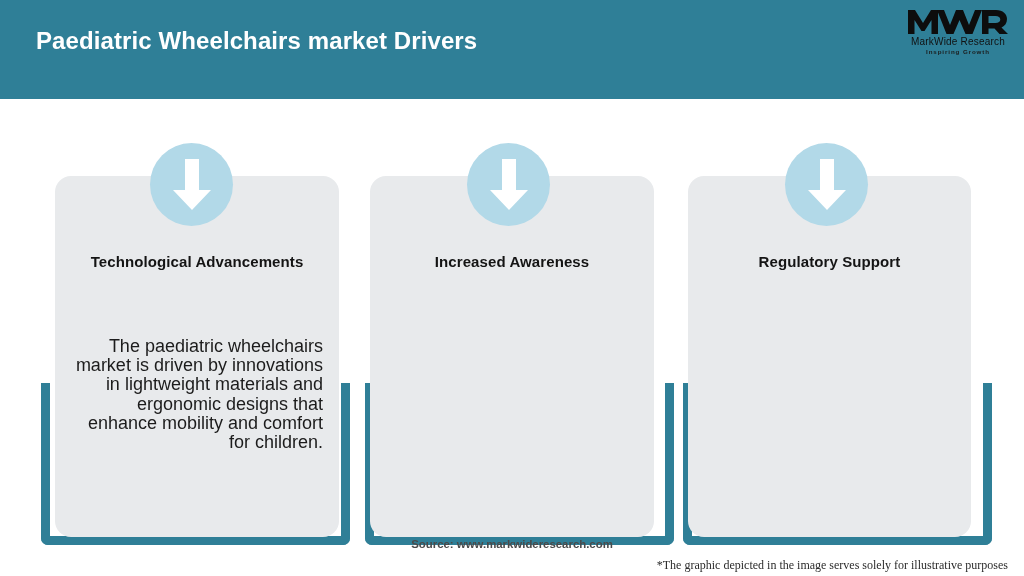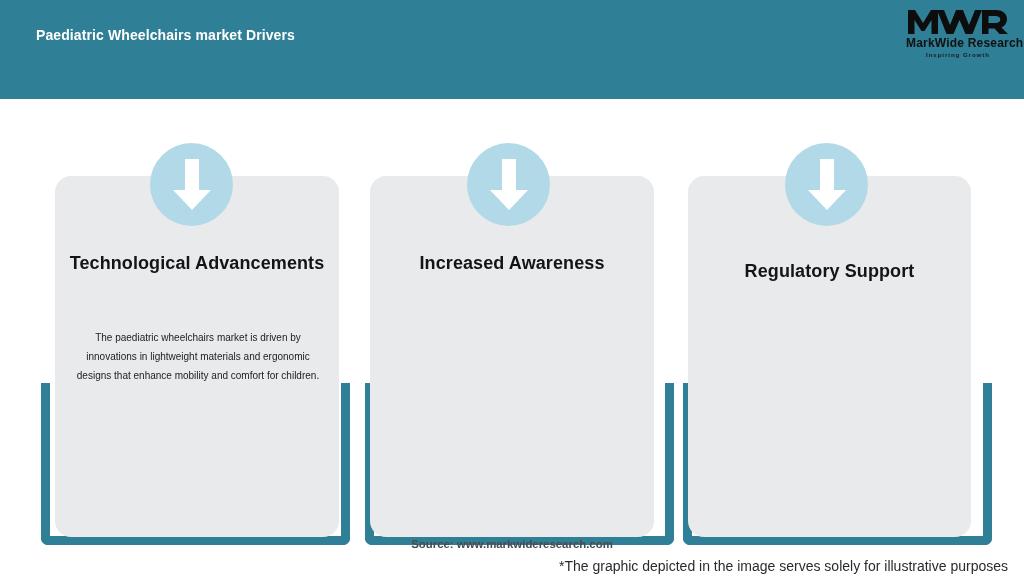--- a/index.html
+++ b/index.html
@@ -22,21 +22,21 @@
     left: 0;
     top: 0;
     width: 1024px;
     height: 99px;
     background: #2f7f97;
   }
   .header-title {
     position: absolute;
     left: 36px;
     top: 27px;
-    font-size: 14px;
+    font-size: 24px;
     font-weight: bold;
     color: #ffffff;
     letter-spacing: 0.1px;
     white-space: nowrap;
   }
 
   
   .logo {
     position: absolute;
     right: 14px;
@@ -45,22 +45,22 @@
     height: 50px;
     text-align: center;
   }
   .logo-mark {
     display: block;
     width: 100%;
     height: 27px;
   }
   .logo-name {
     display: block;
-    font-size: 12px;
-    font-weight: bold;
+    font-size: 10px;
+    font-weight: normal;
     color: #111111;
     letter-spacing: 0.2px;
     margin-top: 1px;
     white-space: nowrap;
   }
   .logo-tag {
     display: block;
     font-size: 6.2px;
     font-weight: bold;
     color: #1b1b1b;
@@ -135,58 +135,59 @@
     top: 50%;
     transform: translate(-50%, -50%);
   }
 
   .card-heading {
     position: absolute;
     top: 154px;
     left: 14px;
     width: 284px;
     text-align: center;
-    font-size: 18px;
+    font-size: 15px;
     font-weight: bold;
     color: #141414;
     letter-spacing: 0.1px;
   }
-  .card-group.g3 .card-heading { left: 17px; width: 283px; margin-top: 8px; }
+  .card-group.g3 .card-heading { left: 17px; width: 283px; }
 
   .card-body {
     position: absolute;
-    top: 229px;
+    top: 238px;
     left: 32px;
     width: 250px;
-    font-size: 10px;
+    font-size: 18px;
     line-height: 19.2px;
     color: #1c1c1c;
-    text-align: center;
+    text-align: right;
   }
   .card-group.g2 .card-body { left: 29px; width: 258px; }
   .card-group.g3 .card-body { left: 31px; width: 262px; }
 
   
   .source {
     position: absolute;
     left: 0;
     top: 538px;
     width: 1024px;
     text-align: center;
     font-size: 11.4px;
     font-weight: bold;
     color: #4a4a4a;
   }
   .disclaimer {
     position: absolute;
     right: 16px;
     top: 558px;
-    font-size: 14px;
+    font-size: 12px;
     color: #2b2b2b;
     white-space: nowrap;
+    font-family: Liberation Serif, serif;
   }
 </style>
 </head>
 <body>
 
 <div class="header-bar"></div>
 <div class="header-title">Paediatric Wheelchairs market Drivers</div>
 
 <div class="logo">
   <svg class="logo-mark" viewBox="0 0 104 27" xmlns="http://www.w3.org/2000/svg">

